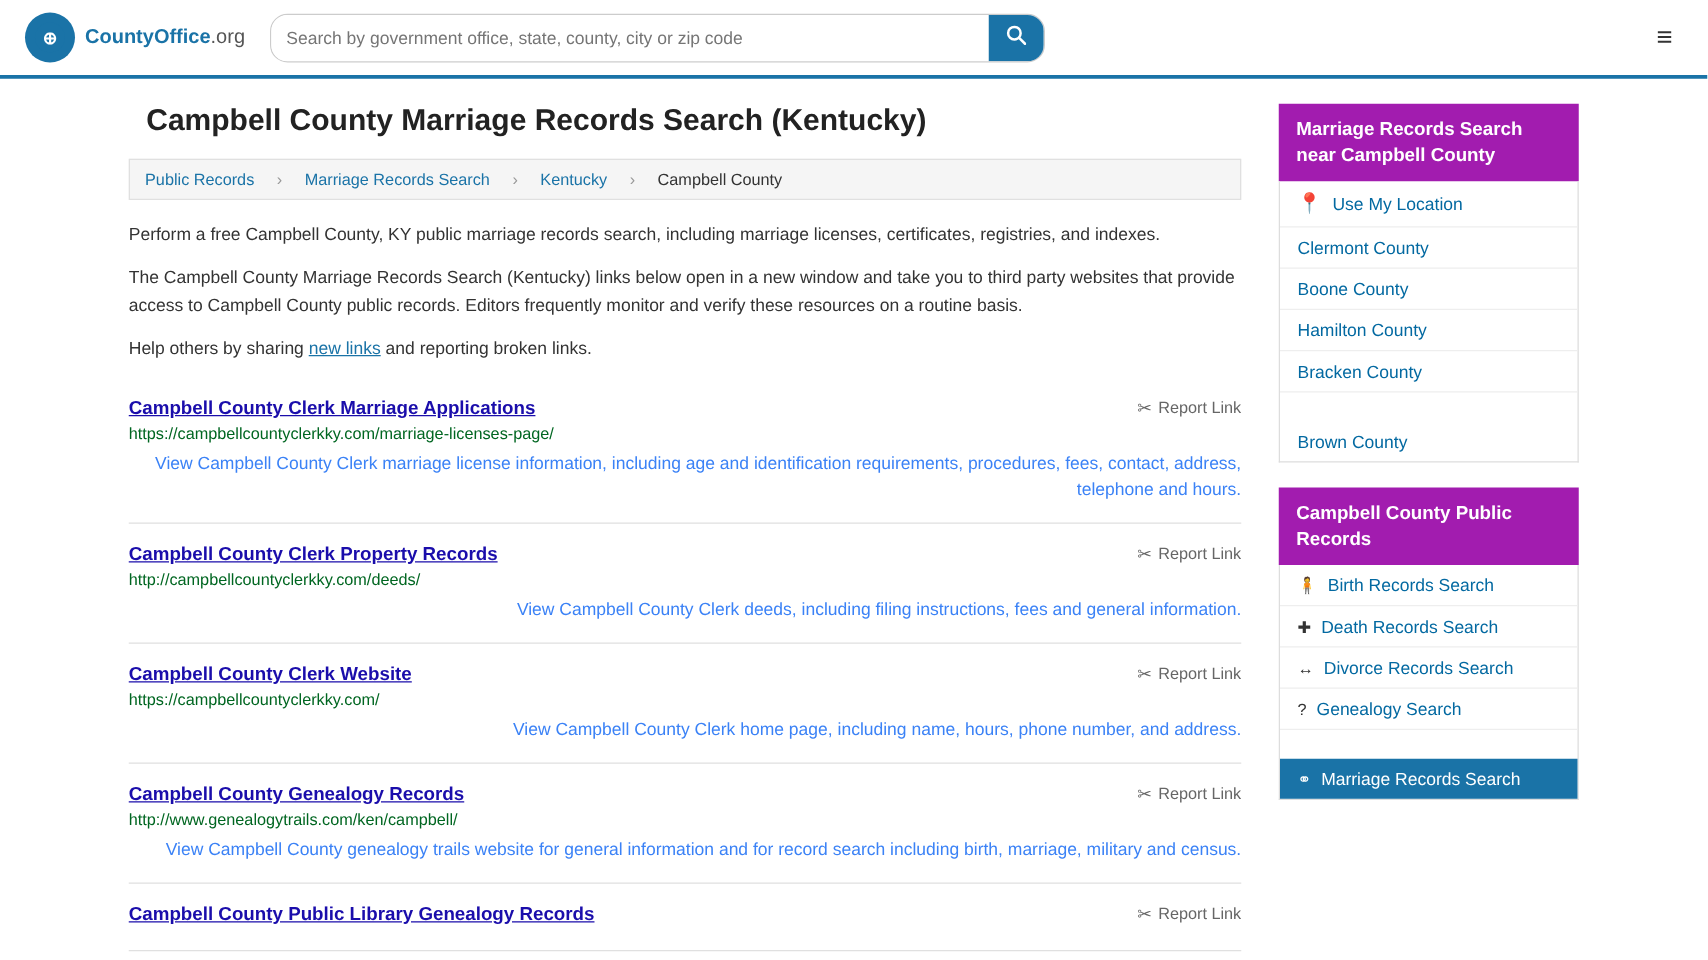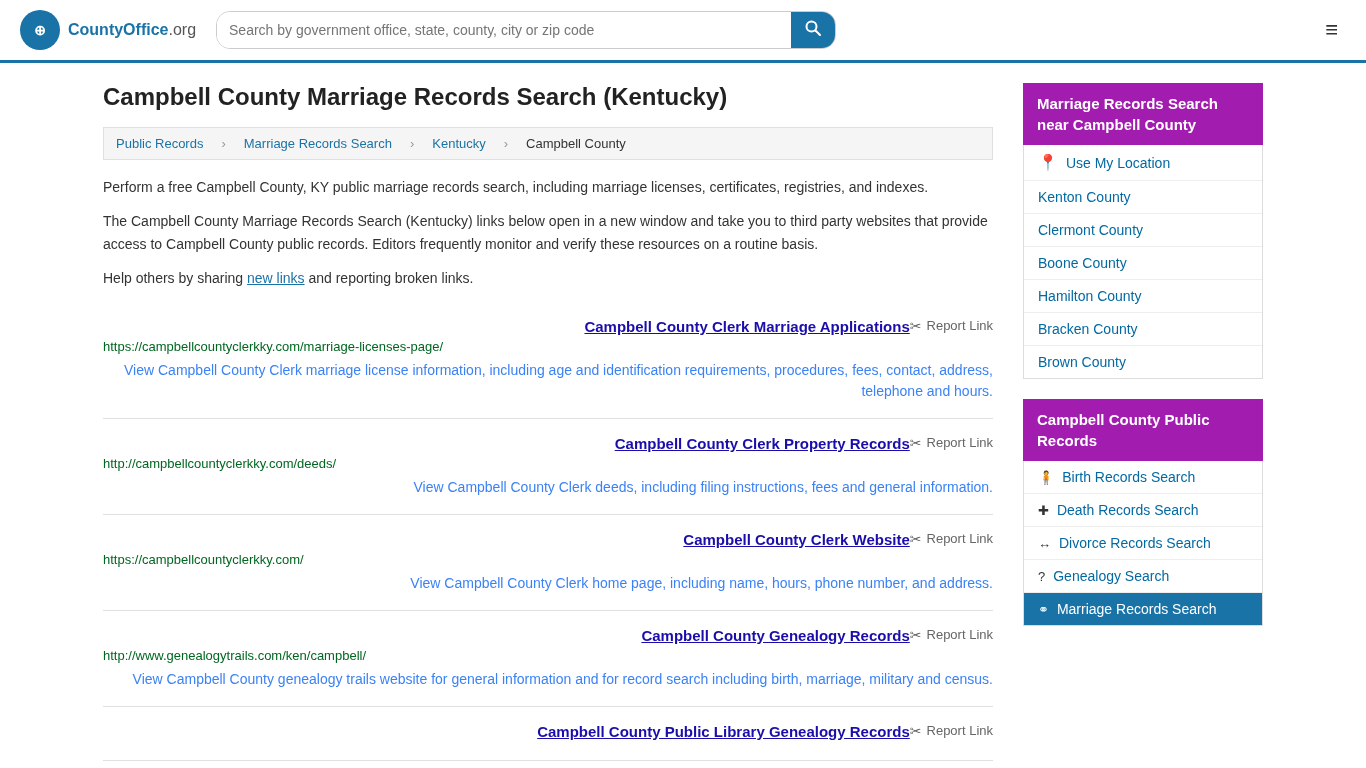--- a/index.html
+++ b/index.html
@@ -90,20 +90,21 @@
 
     
     .content-area {
       flex: 1;
     }
     .page-title {
       font-size: 24px;
       font-weight: bold;
       color: #222;
       margin-bottom: 16px;
+      margin-left: 14px;
     }
     .breadcrumb {
       background: #f5f5f5;
       padding: 8px 12px;
       border: 1px solid #e0e0e0;
       font-size: 13px;
       margin-bottom: 16px;
       display: flex;
       gap: 18px;
       align-items: center;
@@ -126,21 +127,21 @@
       text-decoration: underline;
     }
 
     
     .result-item {
       border-bottom: 1px solid #e0e0e0;
       padding: 16px 0;
     }
     .result-header {
       display: flex;
-      justify-content: flex-end;
+      justify-content: space-between;
       align-items: flex-start;
       margin-bottom: 4px;
     }
     .result-title {
       font-size: 15px;
       font-weight: bold;
       color: #1a0dab;
       text-decoration: underline;
       cursor: pointer;
     }
@@ -189,21 +190,21 @@
       border-top: none;
     }
     .sidebar-item {
       padding: 8px 14px;
       border-bottom: 1px solid #eee;
       display: flex;
       align-items: center;
       gap: 8px;
       cursor: pointer;
     }
-    .sidebar-item:last-child { border-bottom: none; }
+    .sidebar-item:last-child { border-bottom: none; margin-top: 23px; }
     .sidebar-item a {
       color: #0369a1;
       text-decoration: none;
       font-size: 14px;
     }
     .sidebar-item.use-location {
       color: #1a73a7;
       font-size: 14px;
     }
     .sidebar-item.active {
@@ -330,23 +331,20 @@
 
     <div class="sidebar-section">
       <div class="sidebar-header">Marriage Records Search near Campbell County</div>
       <div class="sidebar-list">
 
         <div class="sidebar-item use-location">
           <span style="color:#1a73a7;font-size:16px;">📍</span>
           <a href="#">Use My Location</a>
         </div>
         <div class="sidebar-item">
-          <a href="#">Kenton County</a>
-        </div>
-        <div class="sidebar-item">
           <a href="#">Clermont County</a>
         </div>
         <div class="sidebar-item">
           <a href="#">Boone County</a>
         </div>
         <div class="sidebar-item">
           <a href="#">Hamilton County</a>
         </div>
         <div class="sidebar-item">
           <a href="#">Bracken County</a>

